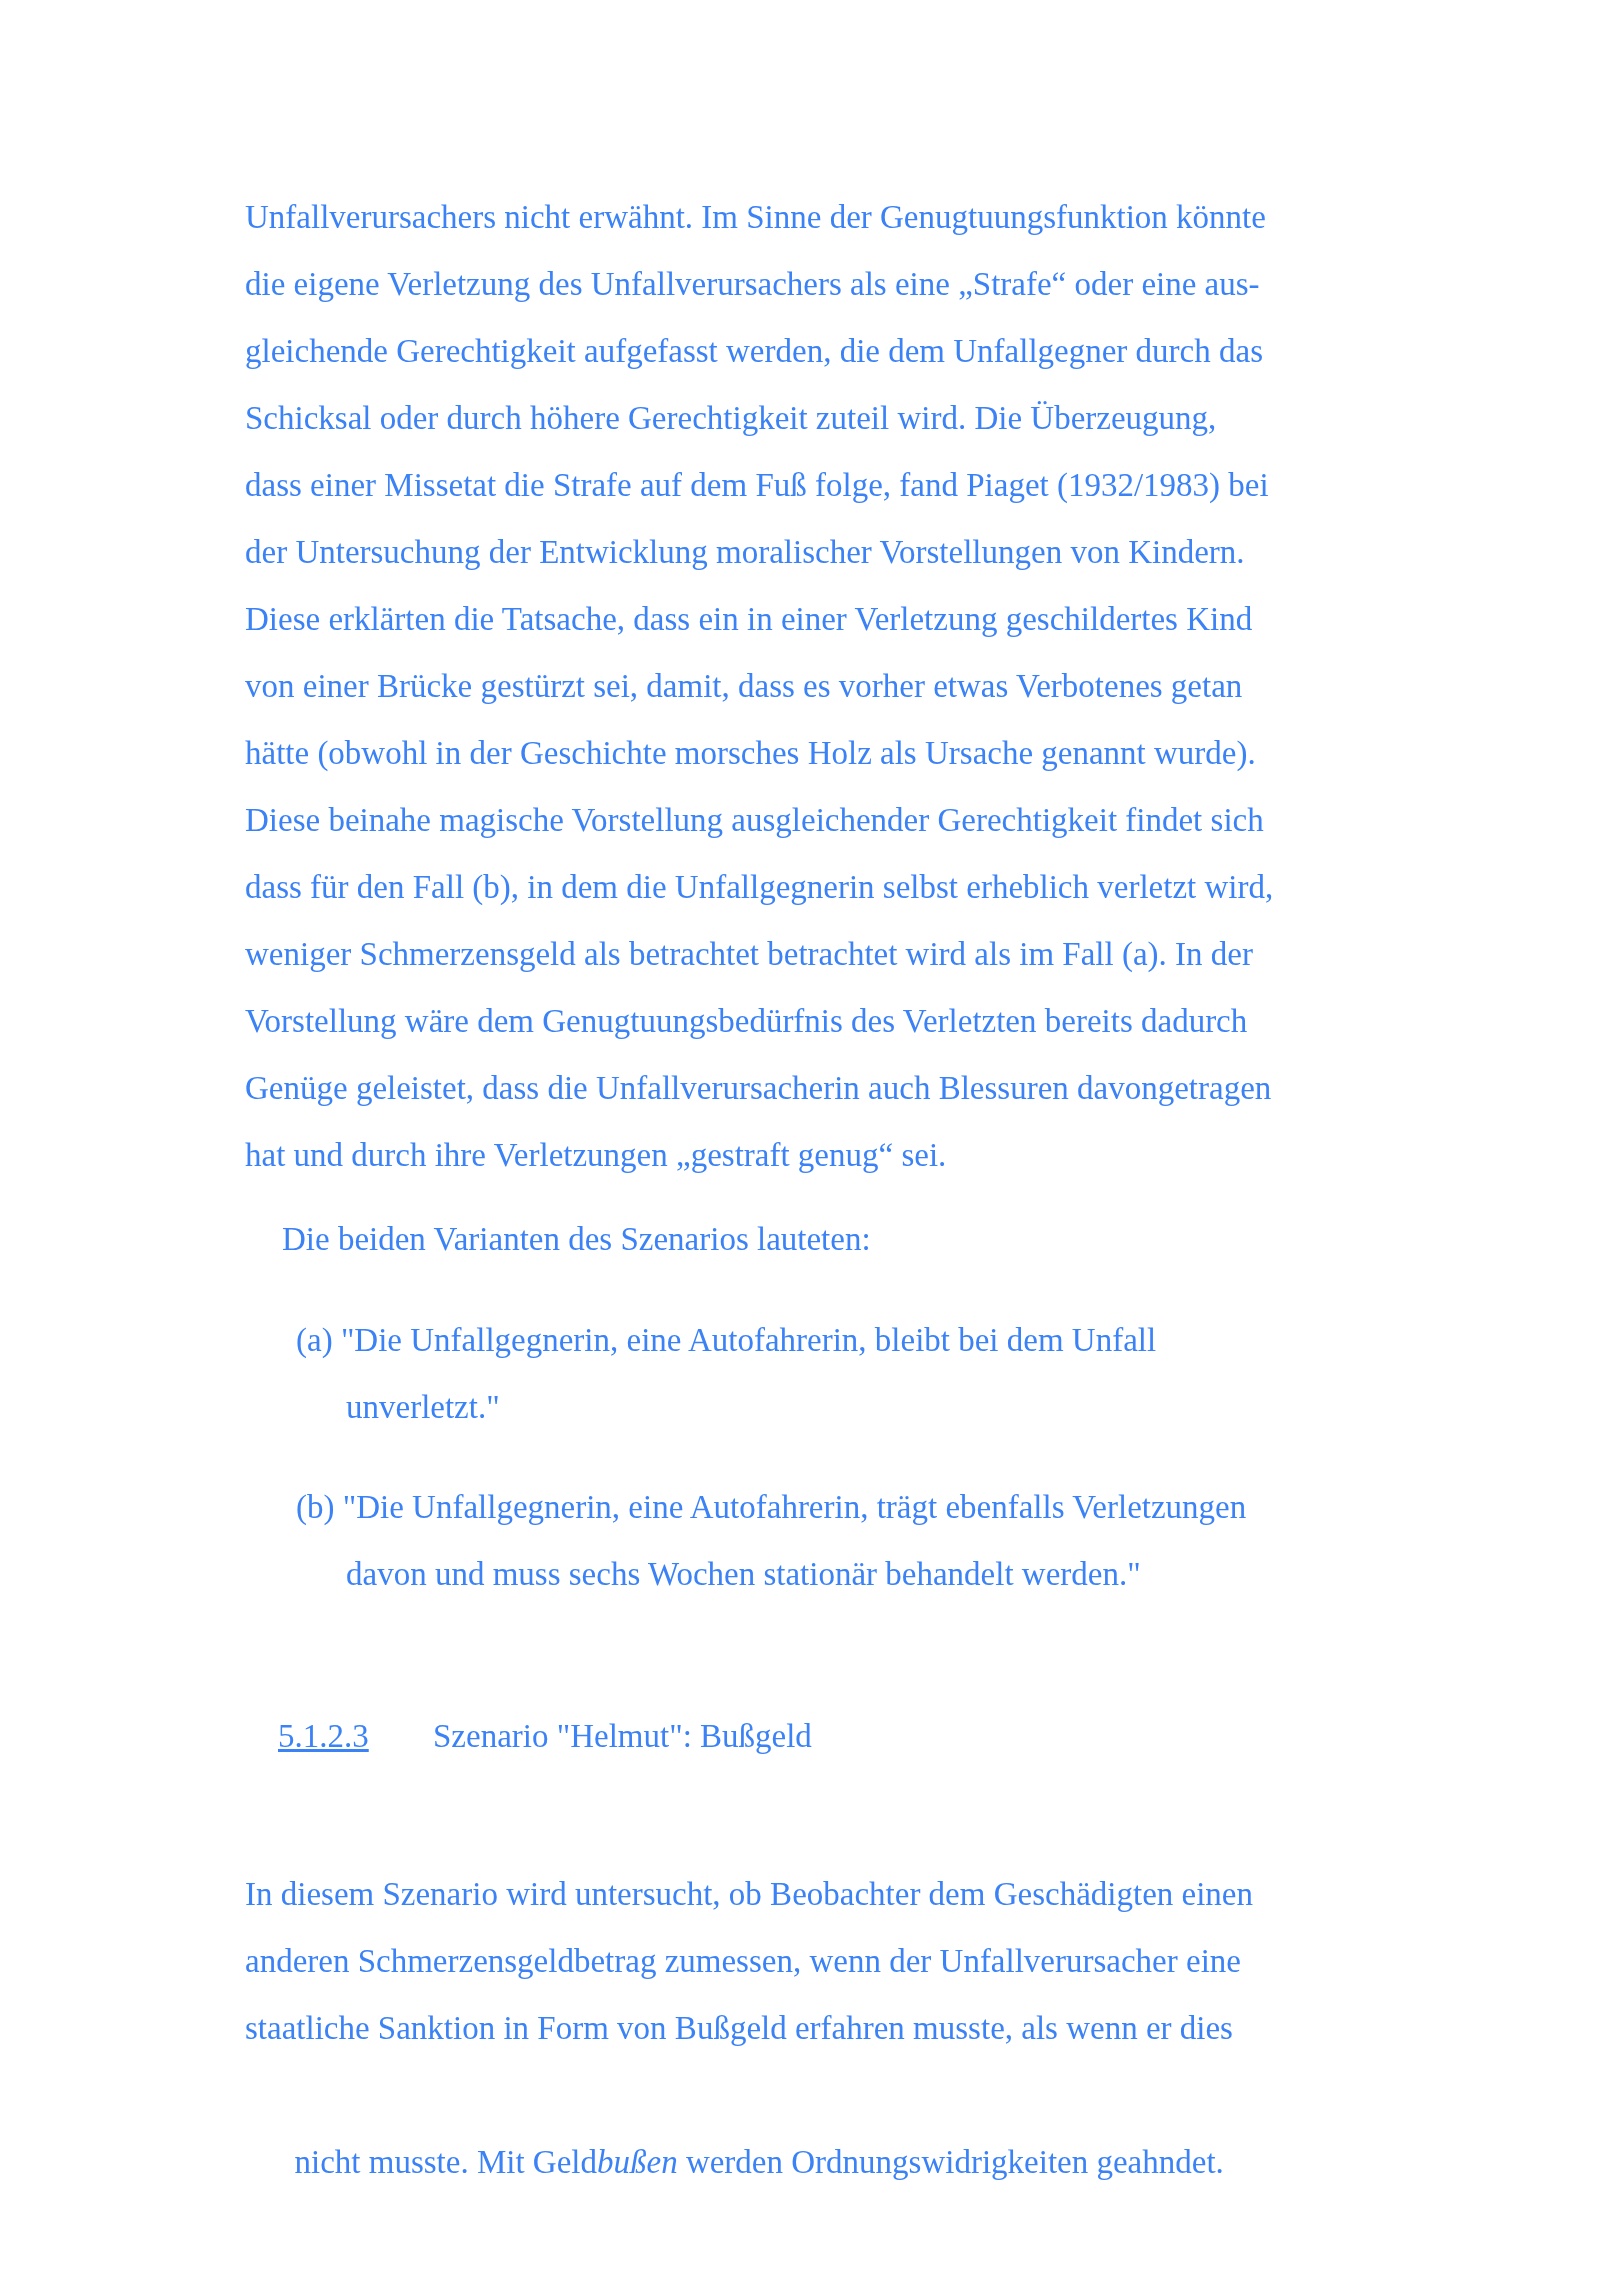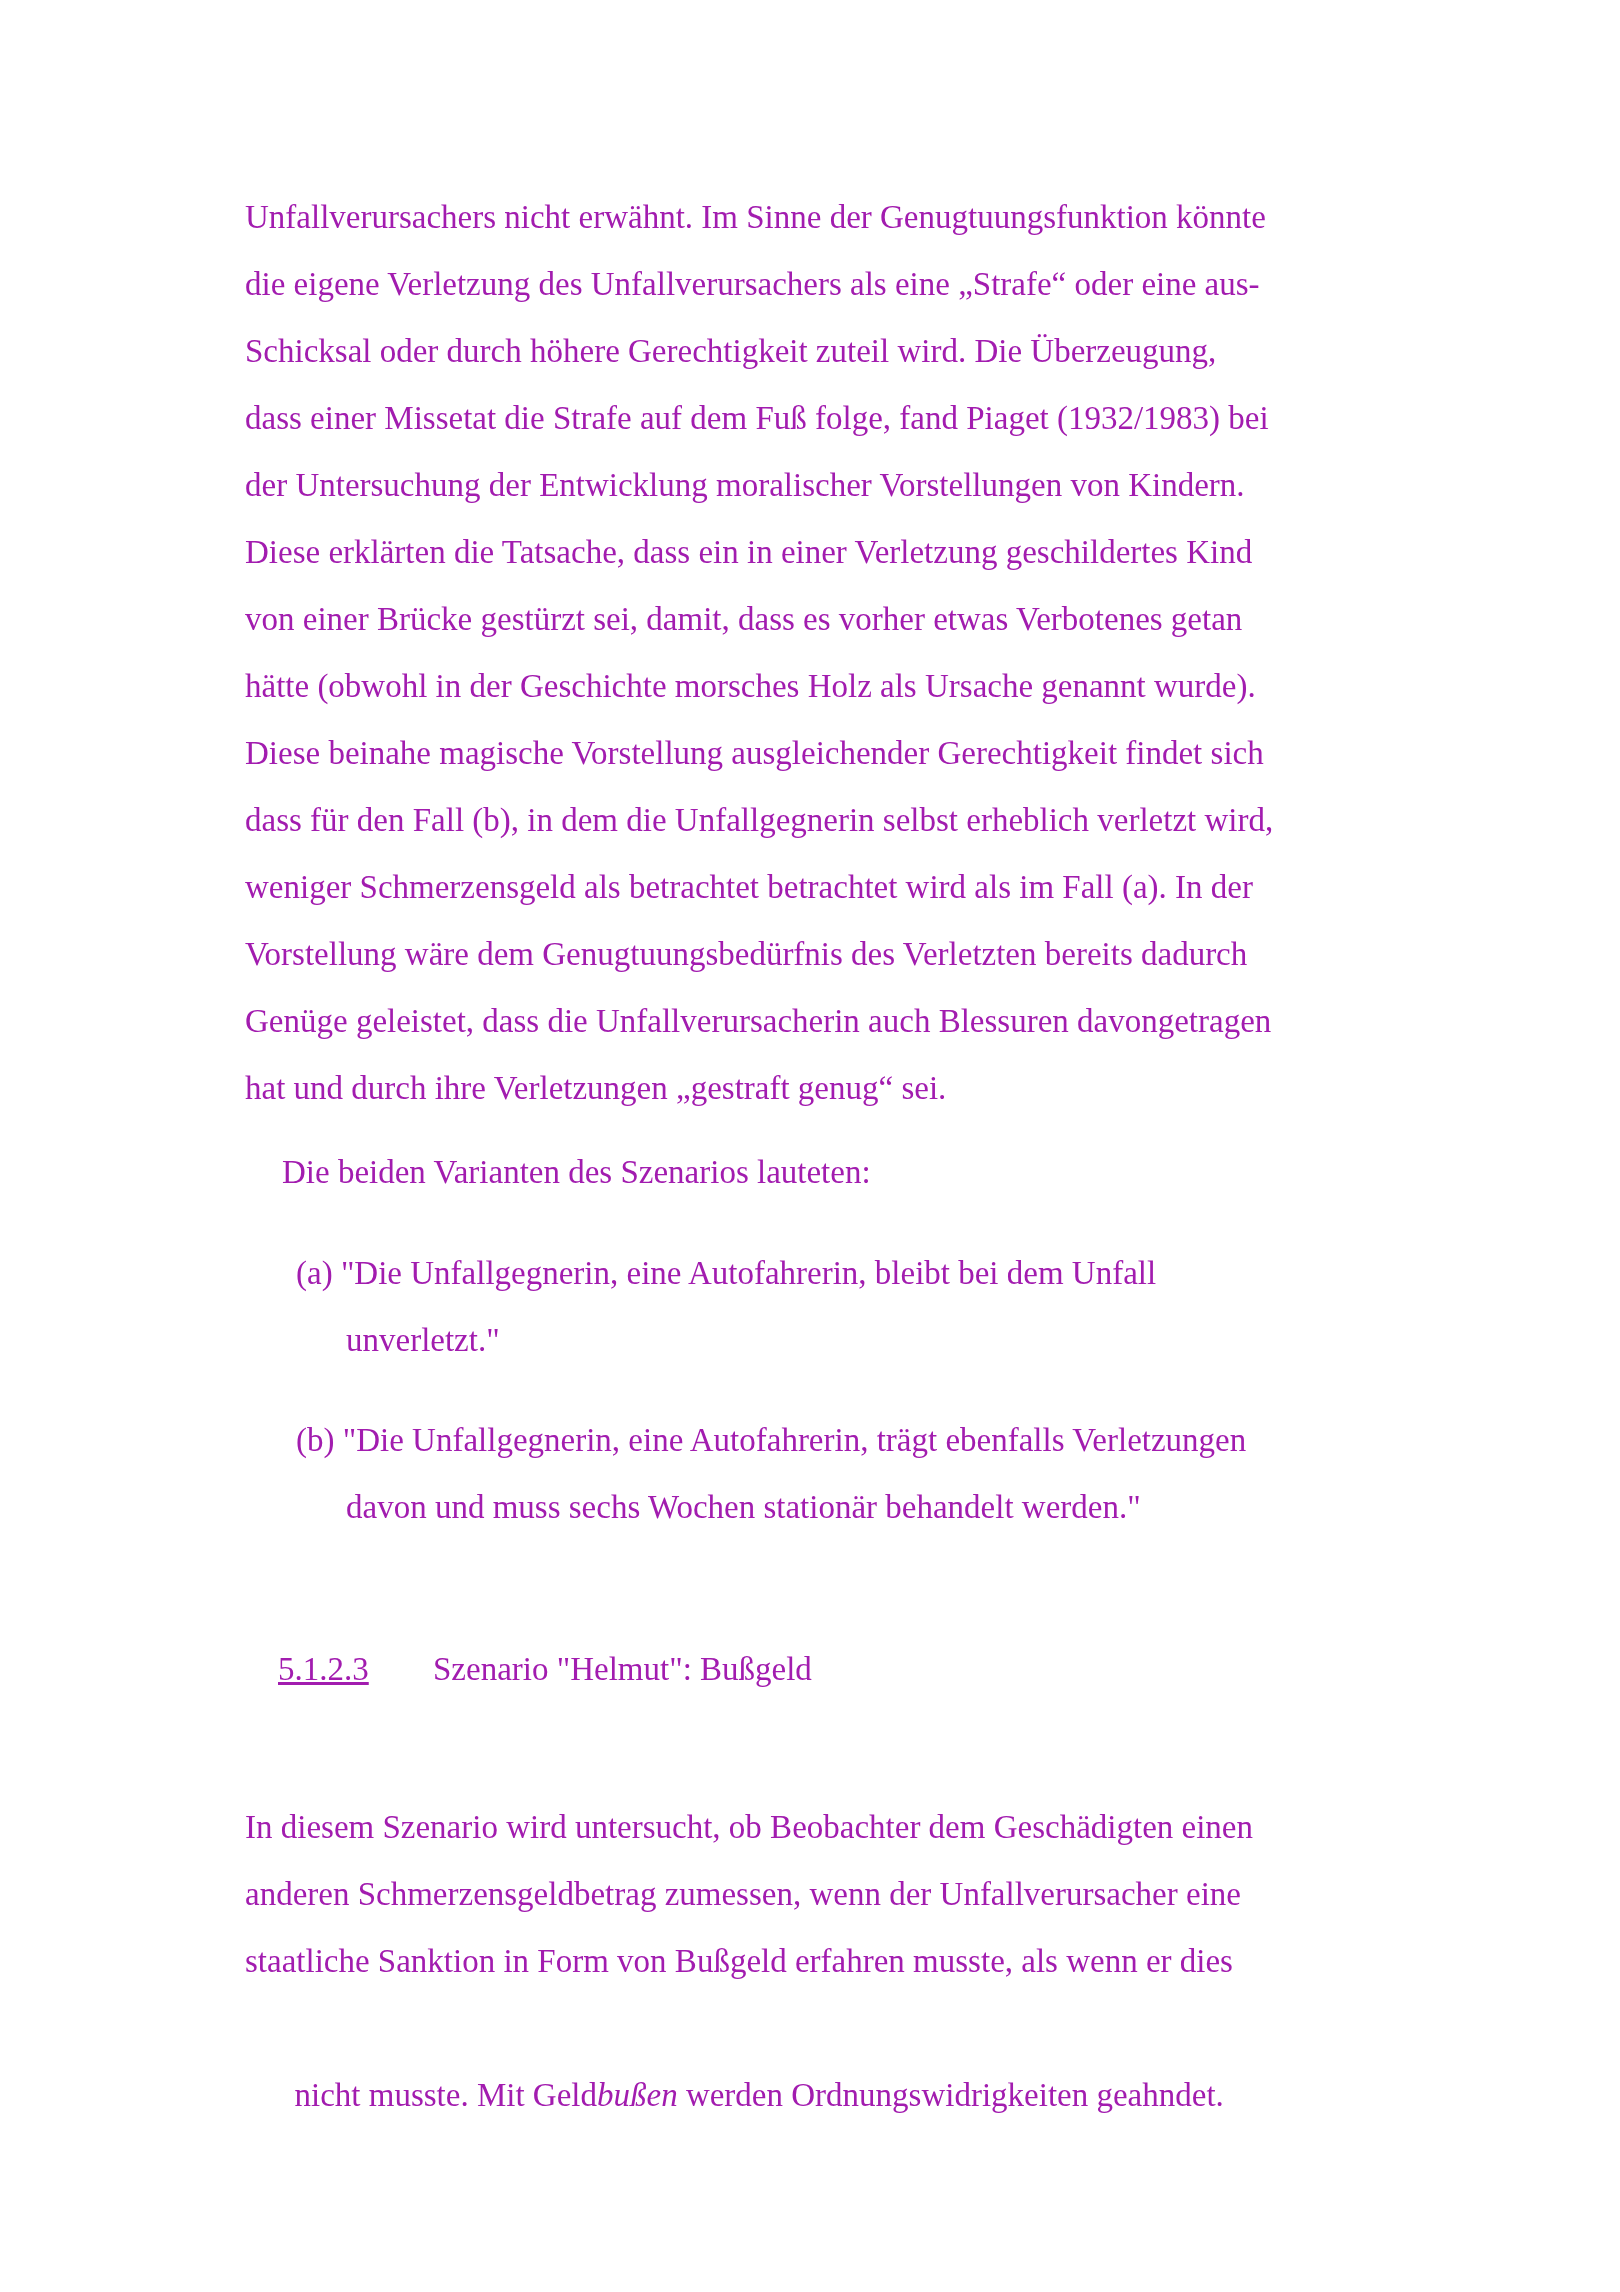--- a/index.html
+++ b/index.html
@@ -6,21 +6,21 @@
     margin: 0;
     padding: 0;
     background: #e8e8e8;
   }
   .page {
     position: relative;
     width: 1620px;
     height: 2293px;
     margin: 0 auto;
     background: #ffffff;
-    color: #a21caf;
+    color: #3b82f6;
     font-family: "Liberation Serif", "DejaVu Serif", serif;
     font-size: 33px;
     box-sizing: border-box;
     padding: 184px 157px 0 245px;
     overflow: hidden;
   }
   .line {
     line-height: 67px;
     white-space: pre;
   }
@@ -45,20 +45,21 @@
   em { font-style: italic; }
 </style>
 </head>
 <body>
 
 <div class="page">
 
   <div class="para para-1">
     <div class="line">Unfallverursachers nicht erwähnt. Im Sinne der Genugtuungsfunktion könnte</div>
     <div class="line">die eigene Verletzung des Unfallverursachers als eine „Strafe“ oder eine aus-</div>
+    <div class="line">gleichende Gerechtigkeit aufgefasst werden, die dem Unfallgegner durch das</div>
     <div class="line">Schicksal oder durch höhere Gerechtigkeit zuteil wird. Die Überzeugung,</div>
     <div class="line">dass einer Missetat die Strafe auf dem Fuß folge, fand Piaget (1932/1983) bei</div>
     <div class="line">der Untersuchung der Entwicklung moralischer Vorstellungen von Kindern.</div>
     <div class="line">Diese erklärten die Tatsache, dass ein in einer Verletzung geschildertes Kind</div>
     <div class="line">von einer Brücke gestürzt sei, damit, dass es vorher etwas Verbotenes getan</div>
     <div class="line">hätte (obwohl in der Geschichte morsches Holz als Ursache genannt wurde).</div>
     <div class="line">Diese beinahe magische Vorstellung ausgleichender Gerechtigkeit findet sich</div>
     <div class="line">dass für den Fall (b), in dem die Unfallgegnerin selbst erheblich verletzt wird,</div>
     <div class="line">weniger Schmerzensgeld als betrachtet betrachtet wird als im Fall (a). In der</div>
     <div class="line">Vorstellung wäre dem Genugtuungsbedürfnis des Verletzten bereits dadurch</div>

